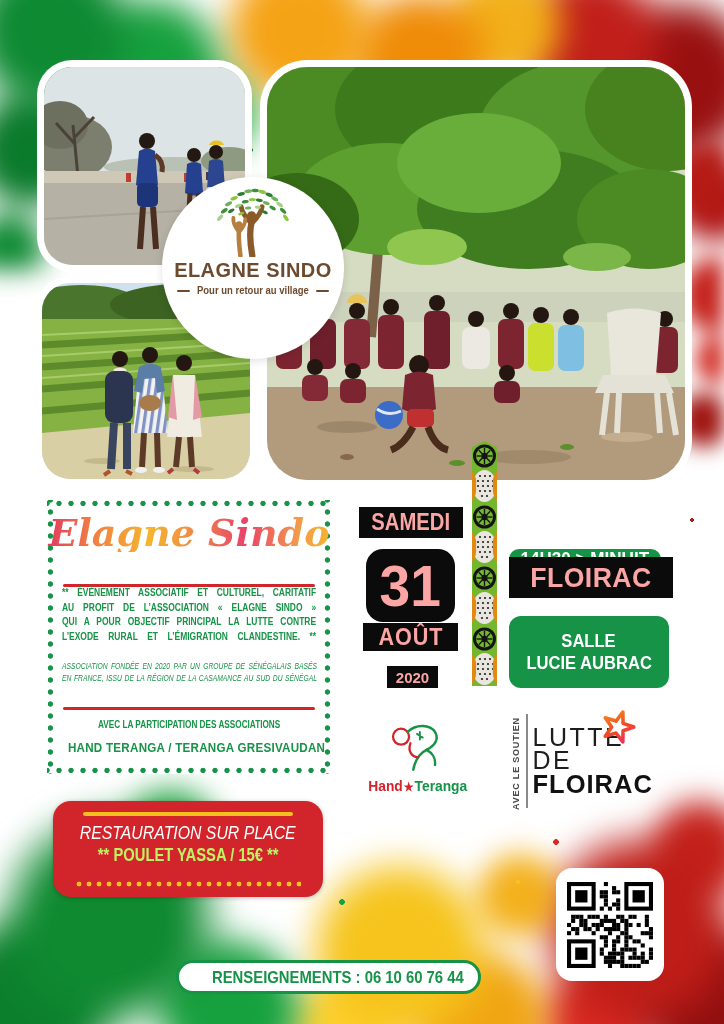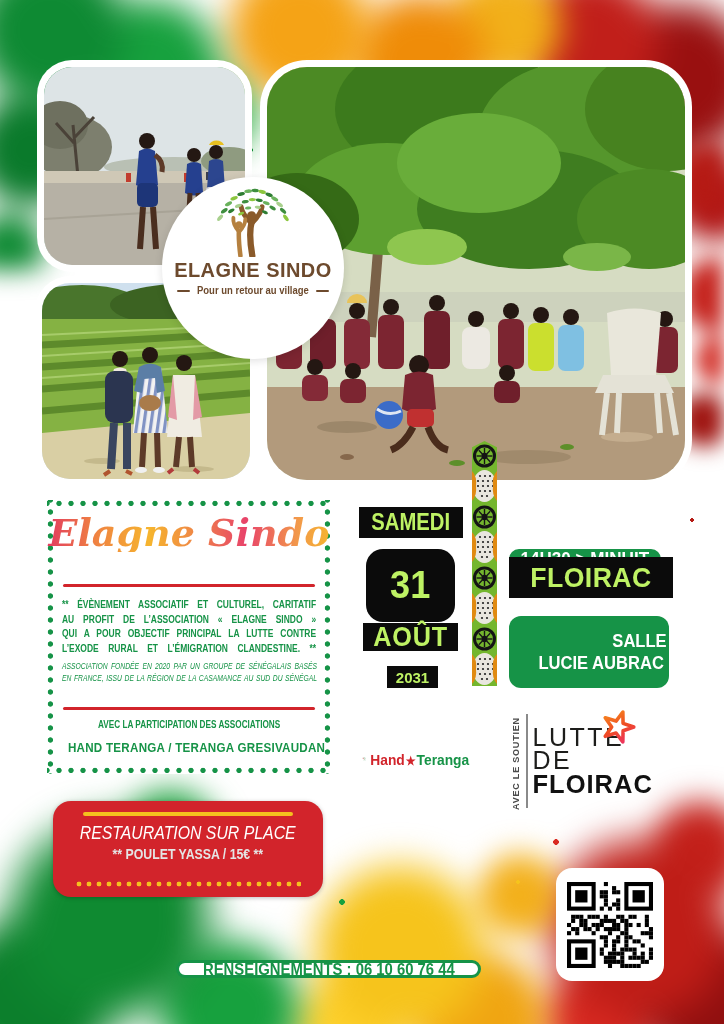--- a/index.html
+++ b/index.html
@@ -85,92 +85,92 @@
       radial-gradient(circle at 3.4px 6px,var(--g) 2.3px,rgba(0,0,0,0) 3px);
     background-size:12px 7px,12px 7px,7px 12px,7px 12px;
     background-position:6px top,6px bottom,left 6px,right 6px;
     background-repeat:repeat-x,repeat-x,repeat-y,repeat-y;}
   .script-title{position:absolute;top:14px;left:0;right:0;text-align:center;
     font-family:"DejaVu Serif",serif;font-style:italic;font-weight:bold;font-size:38px;line-height:1;
     background:linear-gradient(90deg,#e23a60 0%,#ef7f43 16%,#f6b52e 36%,#ef8746 52%,#e8436a 70%,#f2984b 88%,#f6b52e 100%);
     -webkit-background-clip:text;background-clip:text;color:transparent;}
   .red-rule{position:absolute;left:16px;right:16px;height:3px;background:#d2242b;border-radius:2px;}
   .rule1{top:84px;} .rule2{top:207px;}
-  .desc{position:absolute;top:97px;left:0;}
+  .desc{position:absolute;top:85px;left:0;}
   .desc-line{width:330px;margin-left:15px;transform:scaleX(.77);transform-origin:0 50%;
     font-size:11px;font-weight:bold;color:#169347;line-height:14.5px;
     text-align:justify;text-align-last:justify;white-space:nowrap;}
   .footnote{position:absolute;top:161px;left:0;}
   .foot-line{width:340px;margin-left:15px;transform:scaleX(.75);transform-origin:0 50%;
     font-size:9px;font-style:italic;color:#169347;line-height:11.5px;
     text-align:justify;text-align-last:justify;white-space:nowrap;}
   .part-intro{position:absolute;top:219px;left:0;right:0;text-align:center;color:#169347;
     font-size:10px;font-weight:bold;white-space:nowrap;}
   .part-intro span{display:inline-block;transform:scaleX(.82);}
   .part-names{position:absolute;top:240px;left:0;right:0;text-align:center;color:#169347;
     font-size:13.5px;font-weight:bold;white-space:nowrap;}
   .part-names span{display:inline-block;transform:scaleX(.86);letter-spacing:.3px;}
   
-  .bar{position:absolute;background:#0b0b0b;color:#bef264;display:flex;align-items:center;justify-content:center;z-index:5;}
+  .bar{position:absolute;background:#0b0b0b;color:#fca5a5;display:flex;align-items:center;justify-content:center;z-index:5;}
   .bar span,.pill span{display:inline-block;white-space:nowrap;font-weight:bold;}
   #samedi{left:359px;top:507px;width:104px;height:31px;font-size:23px;}
   #samedi span{transform:scaleX(.88);}
-  #day31{left:366px;top:549px;width:89px;height:73px;border-radius:17px;font-size:38px;}
+  #day31{left:366px;top:549px;width:89px;height:73px;border-radius:17px;font-size:58px;}
   #day31 span{transform:scaleX(.95);font-weight:bold;}
-  #aout{left:363px;top:623px;width:95px;height:28px;font-size:28px;}
+  #aout{left:363px;top:623px;width:95px;height:28px;font-size:24px;}
   #aout span{transform:scaleX(.9);letter-spacing:1px;}
   #y2024{left:387px;top:666px;width:51px;height:22px;font-size:15px;}
   .pill{position:absolute;background:#169347;color:#fff;display:flex;align-items:center;justify-content:center;z-index:5;}
   #time-pill{left:509px;top:506px;width:152px;height:20px;border-radius:16px;font-size:18px;margin-top:43px;}
   #time-pill span{transform:scaleX(.95);}
   #city-bar{left:509px;top:557px;width:164px;height:41px;font-size:28px;}
   #city-bar span{transform:scaleX(.95);letter-spacing:.5px;}
-  #venue-pill{left:509px;top:616px;width:160px;height:72px;border-radius:12px;flex-direction:column;font-size:18px;line-height:1.25;align-items:flex-end;}
+  #venue-pill{left:509px;top:616px;width:160px;height:72px;border-radius:12px;flex-direction:column;font-size:18px;line-height:1.25;}
   #venue-pill span{transform:scaleX(.92);}
   .wax-strip{position:absolute;left:472px;top:441px;width:25px;height:245px;z-index:4;
     clip-path:polygon(50% 0,100% 2.5%,100% 100%,0 100%,0 2.5%);}
   
   .hand-teranga{position:absolute;left:362px;top:720px;width:112px;height:78px;z-index:5;
-    display:flex;flex-direction:row;align-items:center;}
+    display:flex;flex-direction:column;align-items:center;}
   .ht-text{font-weight:bold;font-size:15px;white-space:nowrap;transform:scaleX(.92);margin-top:1px;}
   .ht-red{color:#d2242b;} .ht-star{color:#d2242b;font-size:12px;padding:0 1px;} .ht-green{color:#169347;}
   .floirac{position:absolute;left:511px;top:712px;height:98px;z-index:5;display:flex;align-items:stretch;}
   .soutien{writing-mode:vertical-rl;transform:rotate(180deg);font-size:9px;font-weight:bold;
     color:#4a4a4a;letter-spacing:.8px;display:flex;align-items:center;white-space:nowrap;}
   .vline{width:1.5px;background:#8a8a8a;margin:2px 5px 2px 5px;}
   .ville-lines{padding-top:14px;line-height:.93;}
   .v-thin{font-size:25px;font-weight:400;letter-spacing:2.5px;color:#1d1d1b;}
   .v-bold{font-size:25.5px;font-weight:bold;letter-spacing:1px;color:#111;}
   .floirac-star{position:absolute;left:86px;top:-6px;width:42px;height:42px;}
   
   .banner{position:absolute;left:53px;top:801px;width:270px;height:96px;background:#d2242b;border-radius:18px;
     z-index:6;box-shadow:0 1px 4px rgba(0,0,0,.25);}
   .yline{position:absolute;top:11px;left:11%;width:78%;height:3.5px;background:#f5c11e;border-radius:2px;}
   .b1{position:absolute;top:22px;left:0;right:0;text-align:center;color:#fff;font-size:18px;white-space:nowrap;font-style:italic;}
   .b1 span{display:inline-block;transform:scaleX(.88);}
-  .b2{position:absolute;top:44px;left:0;right:0;text-align:center;color:#e5e5e5;font-size:15px;font-weight:bold;white-space:nowrap;}
+  .b2{position:absolute;top:44px;left:0;right:0;text-align:center;color:#bef264;font-size:18px;font-weight:bold;white-space:nowrap;}
   .b2 span{display:inline-block;transform:scaleX(.82);}
   .ydots{position:absolute;bottom:10px;left:8%;width:84%;height:6px;
     background-image:radial-gradient(circle at 4px 3px,#f5c11e 2.1px,rgba(0,0,0,0) 2.7px);
     background-size:10px 6px;background-repeat:repeat-x;}
   
   .pillw{position:absolute;background:#fff;color:#169347;display:flex;align-items:center;justify-content:center;z-index:6;}
   .pillw span{display:inline-block;white-space:nowrap;font-weight:bold;}
   #info-pill{left:176px;top:916px;width:303px;height:28px;border-radius:14px;font-size:12.5px;
     --g:#169347;
     background-image:
       radial-gradient(circle at 4.5px 2.6px,var(--g) 1.8px,rgba(0,0,0,0) 2.3px),
       radial-gradient(circle at 4.5px 2.6px,var(--g) 1.8px,rgba(0,0,0,0) 2.3px),
       radial-gradient(circle at 2.6px 4.5px,var(--g) 1.8px,rgba(0,0,0,0) 2.3px),
       radial-gradient(circle at 2.6px 4.5px,var(--g) 1.8px,rgba(0,0,0,0) 2.3px);
     background-size:9px 5.5px,9px 5.5px,5.5px 9px,5.5px 9px;
     background-position:8px top,8px bottom,left 4px,right 4px;
     background-repeat:repeat-x,repeat-x,repeat-y,repeat-y;}
   #info-pill span{transform:scaleX(.84);}
-  #contact-pill{left:176px;top:960px;width:305px;height:18px;border-radius:17px;font-size:16.5px;border:3px solid #169347;box-sizing:border-box;}
+  #contact-pill{left:176px;top:960px;width:305px;height:34px;border-radius:17px;font-size:16.5px;border:3px solid #169347;box-sizing:border-box;justify-content:flex-end;}
   #contact-pill span{transform:scaleX(.9);}
   
   .qr{position:absolute;left:556px;top:868px;width:108px;height:113px;background:#fff;border-radius:16px;z-index:6;
     display:flex;align-items:center;justify-content:center;}
   .qr svg{width:86px;height:86px;}
 </style>
 </head>
 <body>
 
 <div class="poster">
@@ -392,21 +392,21 @@
   <div class="bar" id="samedi">
       <span>SAMEDI</span>
     </div>
   <div class="bar" id="day31">
       <span>31</span>
     </div>
   <div class="bar" id="aout">
       <span>AOÛT</span>
     </div>
   <div class="bar" id="y2024">
-      <span>2031</span>
+      <span>2020</span>
     </div>
 
   <svg class="wax-strip" viewBox="0 0 25 245">
     <defs>
       <pattern id="wax" width="25" height="61" patternUnits="userSpaceOnUse">
         <rect width="25" height="61" fill="#74b62e"></rect>
         <ellipse cx="12.5" cy="45" rx="12" ry="16" fill="#e9e6df"></ellipse>
         <g fill="#222">
           <circle cx="8" cy="35" r="1.1"></circle>
             <circle cx="13" cy="35" r="1.1"></circle>

